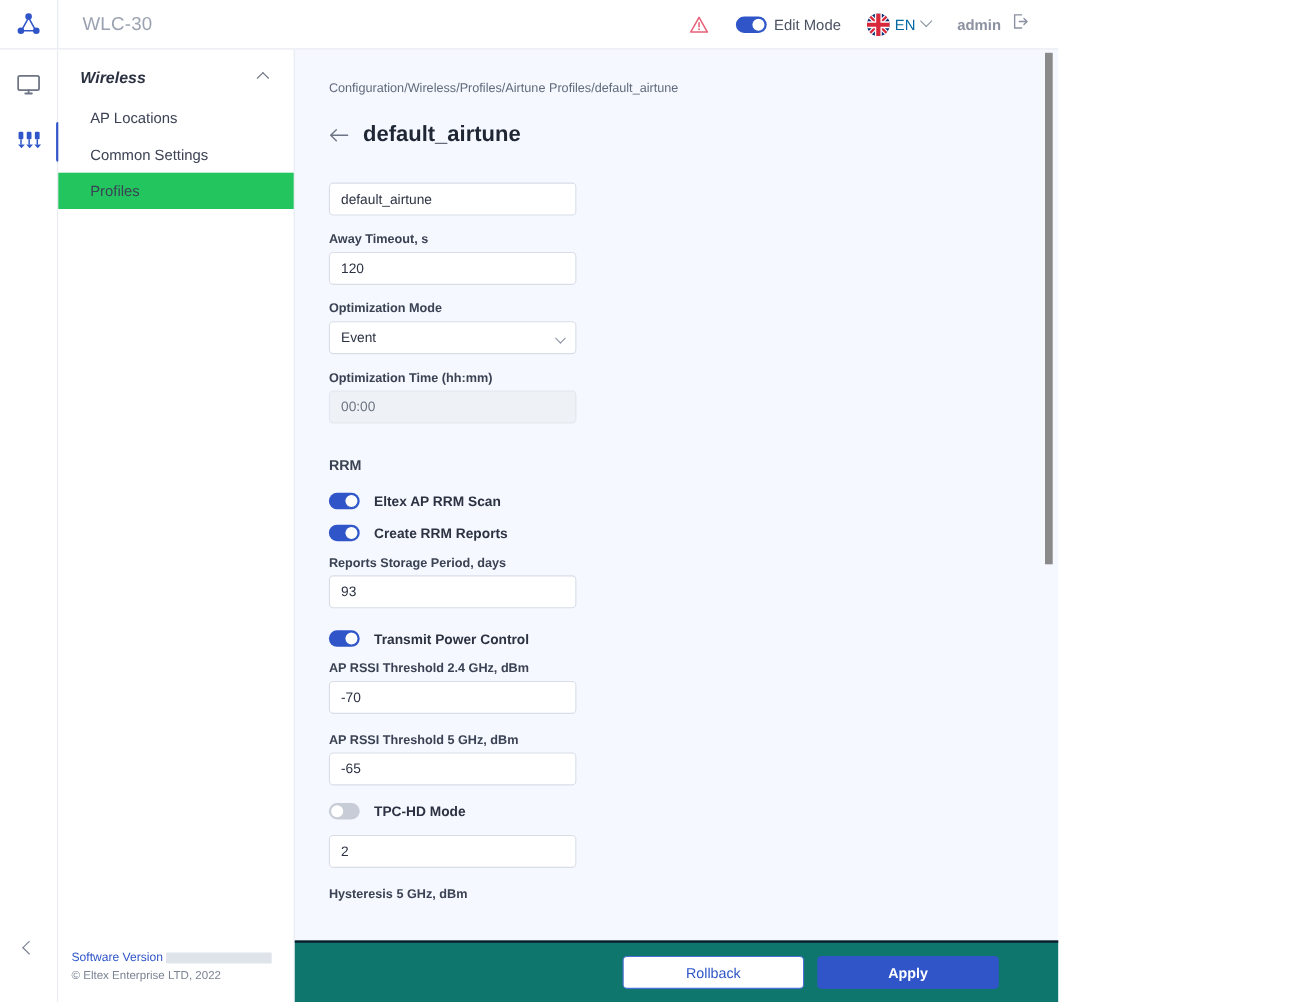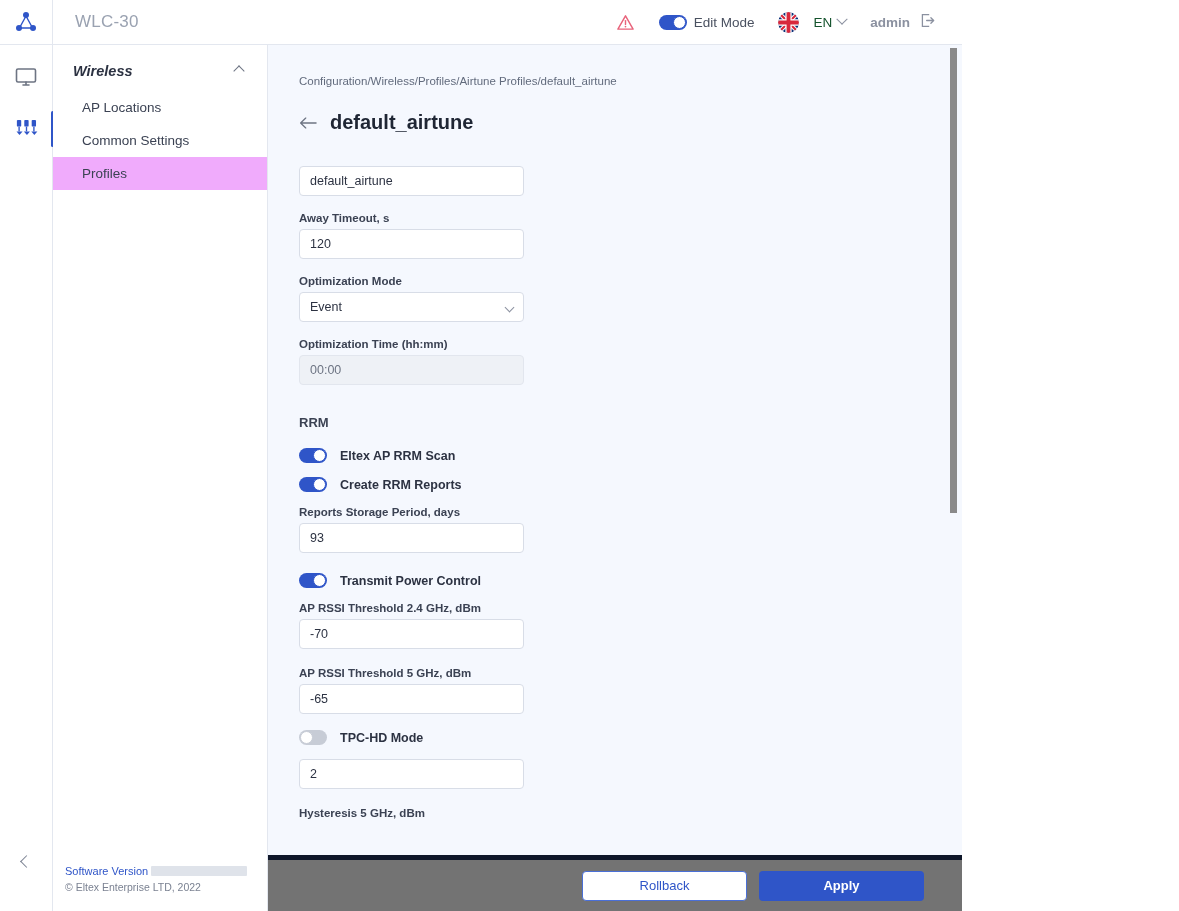--- a/index.html
+++ b/index.html
@@ -39,21 +39,21 @@
   }
   .toggle.off { background: #c7ccd6; }
   .toggle .knob {
     position: absolute; top: 1px; left: 14px;
     width: 13px; height: 13px; border-radius: 50%;
     background: #fff; border: 1px solid #2f55c8;
   }
   .toggle.off .knob { left: 1px; border-color: #c7ccd6; background:#fff; }
   .edit-mode-label { margin-left: 7px; font-size: 13.5px; color: #4a5160; }
   .flag { width: 21px; height: 21px; border-radius: 50%; overflow: hidden; flex:0 0 auto;}
-  .lang-label { margin-left: 14px; font-size: 13.5px; color: #14532d; }
+  .lang-label { margin-left: 4px; font-size: 13.5px; color: #0369a1; }
   .chev-d { margin-left: 6px; width: 8px; height: 8px; border-right: 1.4px solid #8b91a0; border-bottom: 1.4px solid #8b91a0; transform: rotate(45deg) translate(-2px,-2px); }
   .admin-label { font-size: 13.5px; color: #8b91a0; font-weight: bold; }
   .logout-icon { margin-left: 9px; }
 
   
   .body { flex: 1 1 auto; display: flex; min-height: 0; position: relative; }
 
   
   .rail {
     width: 53px; flex: 0 0 53px; background: #fff;
@@ -85,21 +85,21 @@
   .nav-group {
     display: flex; align-items: center; justify-content: space-between;
     padding: 18px 20px 12px 20px; cursor: pointer;
   }
   .nav-group-label { font-size: 14.5px; color: #2c3242; font-weight: bold; font-style: italic; }
   .chev-up { width: 8px; height: 8px; border-left: 1.5px solid #6d7483; border-top: 1.5px solid #6d7483; transform: rotate(45deg); margin-right: 4px; }
   .nav-item {
     height: 33px; display: flex; align-items: center;
     padding-left: 29px; font-size: 13.5px; color: #3b4253; cursor: pointer;
   }
-  .nav-item.selected { background: #f0abfc; }
+  .nav-item.selected { background: #22c55e; }
   .nav-footer {
     margin-top: auto; padding: 0 0 18px 12px;
   }
   .sw-version { font-size: 11px; color: #2f55c8; display:flex; align-items:center; }
   .sw-redact { display:inline-block; width: 96px; height: 10px; background: #dfe3ea; margin-left: 3px; border-radius:1px; }
   .copyright { font-size: 10.5px; color: #7b8292; margin-top: 4px; }
 
   
   .main {
     flex: 1 1 auto; background: #f5f8fe; position: relative;
@@ -136,24 +136,24 @@
     position: absolute; right: 2px; top: 0; width: 13px; height: 100%;
     background: transparent;
   }
   .scrollbar-thumb {
     position: absolute; left: 3px; top: 3px; width: 7px; height: 465px;
     background: #8a8a8a; border-radius: 0px; cursor: pointer;
   }
 
   
   .actionbar {
-    flex: 0 0 56px; height: 56px; background: #737373;
-    border-top: 5px solid #0f172a;
+    flex: 0 0 56px; height: 56px; background: #0f766e;
+    border-top: 2px solid #0f172a;
     display: flex; align-items: center; justify-content: flex-end;
-    padding-right: 38px; gap: 12px;
+    padding-right: 54px; gap: 12px;
   }
   .btn {
     height: 30px; min-width: 165px; border-radius: 4px;
     display: flex; align-items: center; justify-content: center;
     font-size: 13px; cursor: pointer;
   }
   .btn-outline { background: #fff; border: 1px solid #4a6fd6; color: #2f55c8; }
   .btn-primary { background: #2f55c8; color: #fff; font-weight: 600; }
 </style>
 </head>

